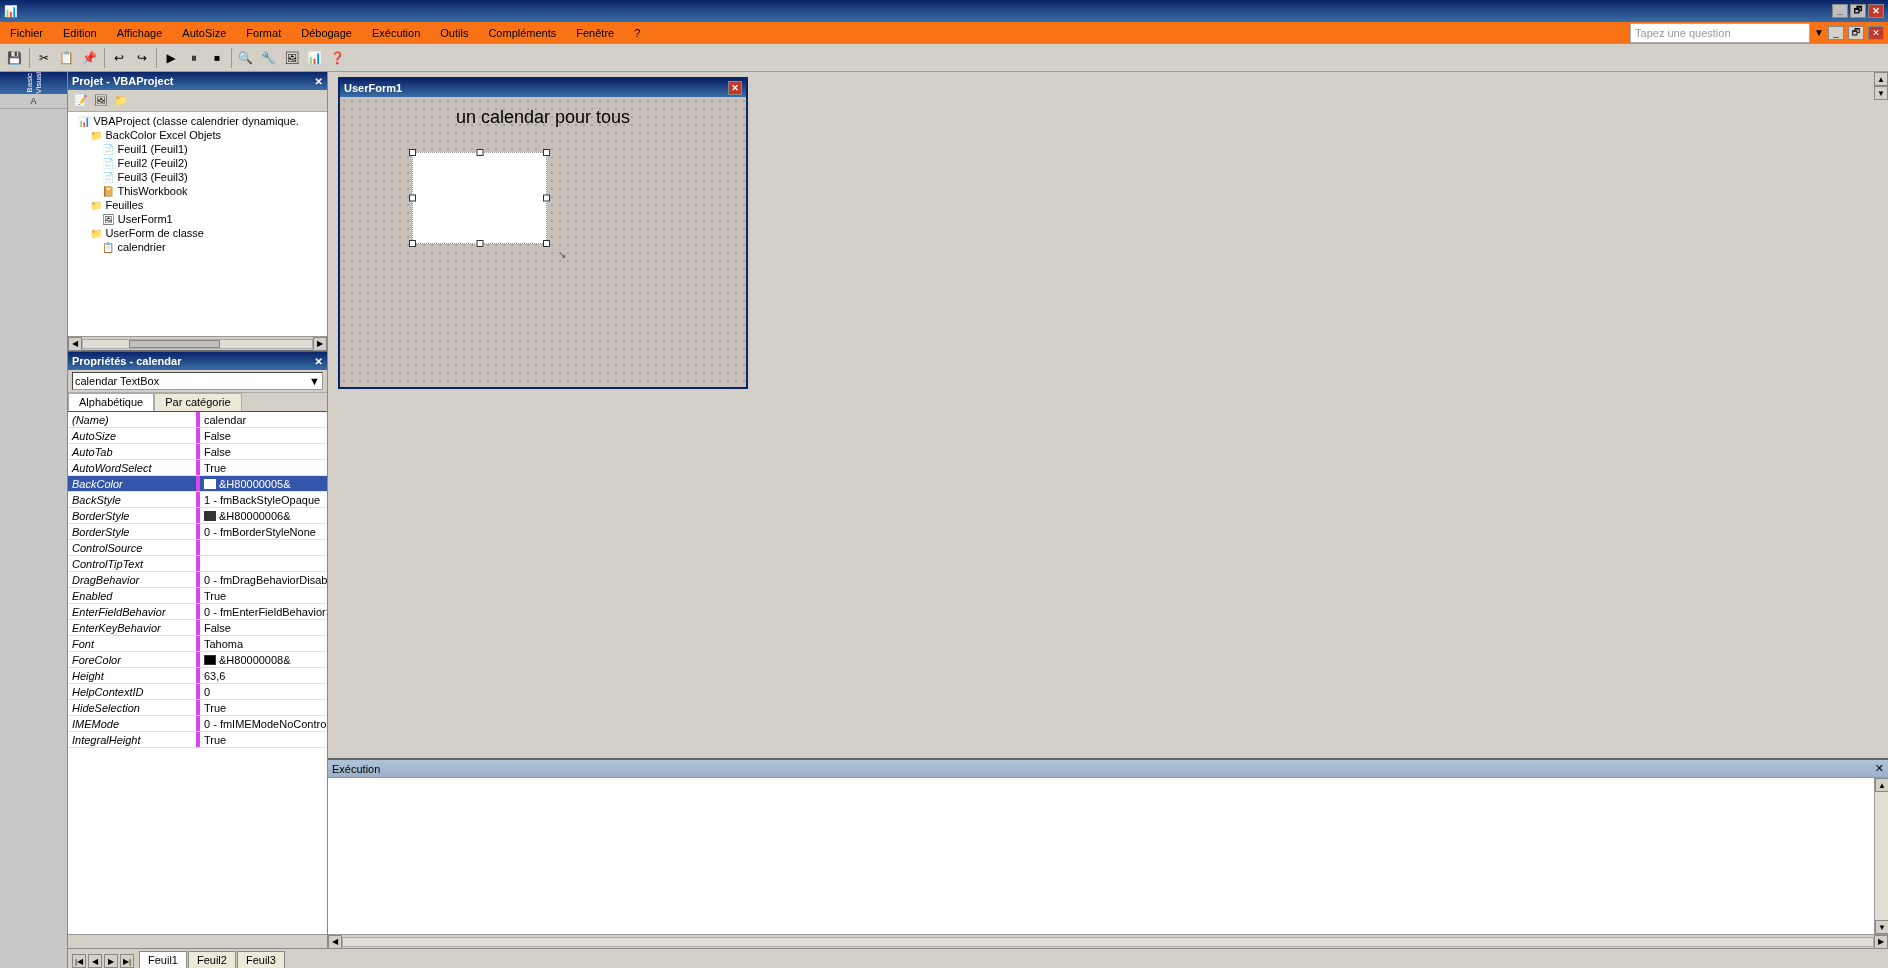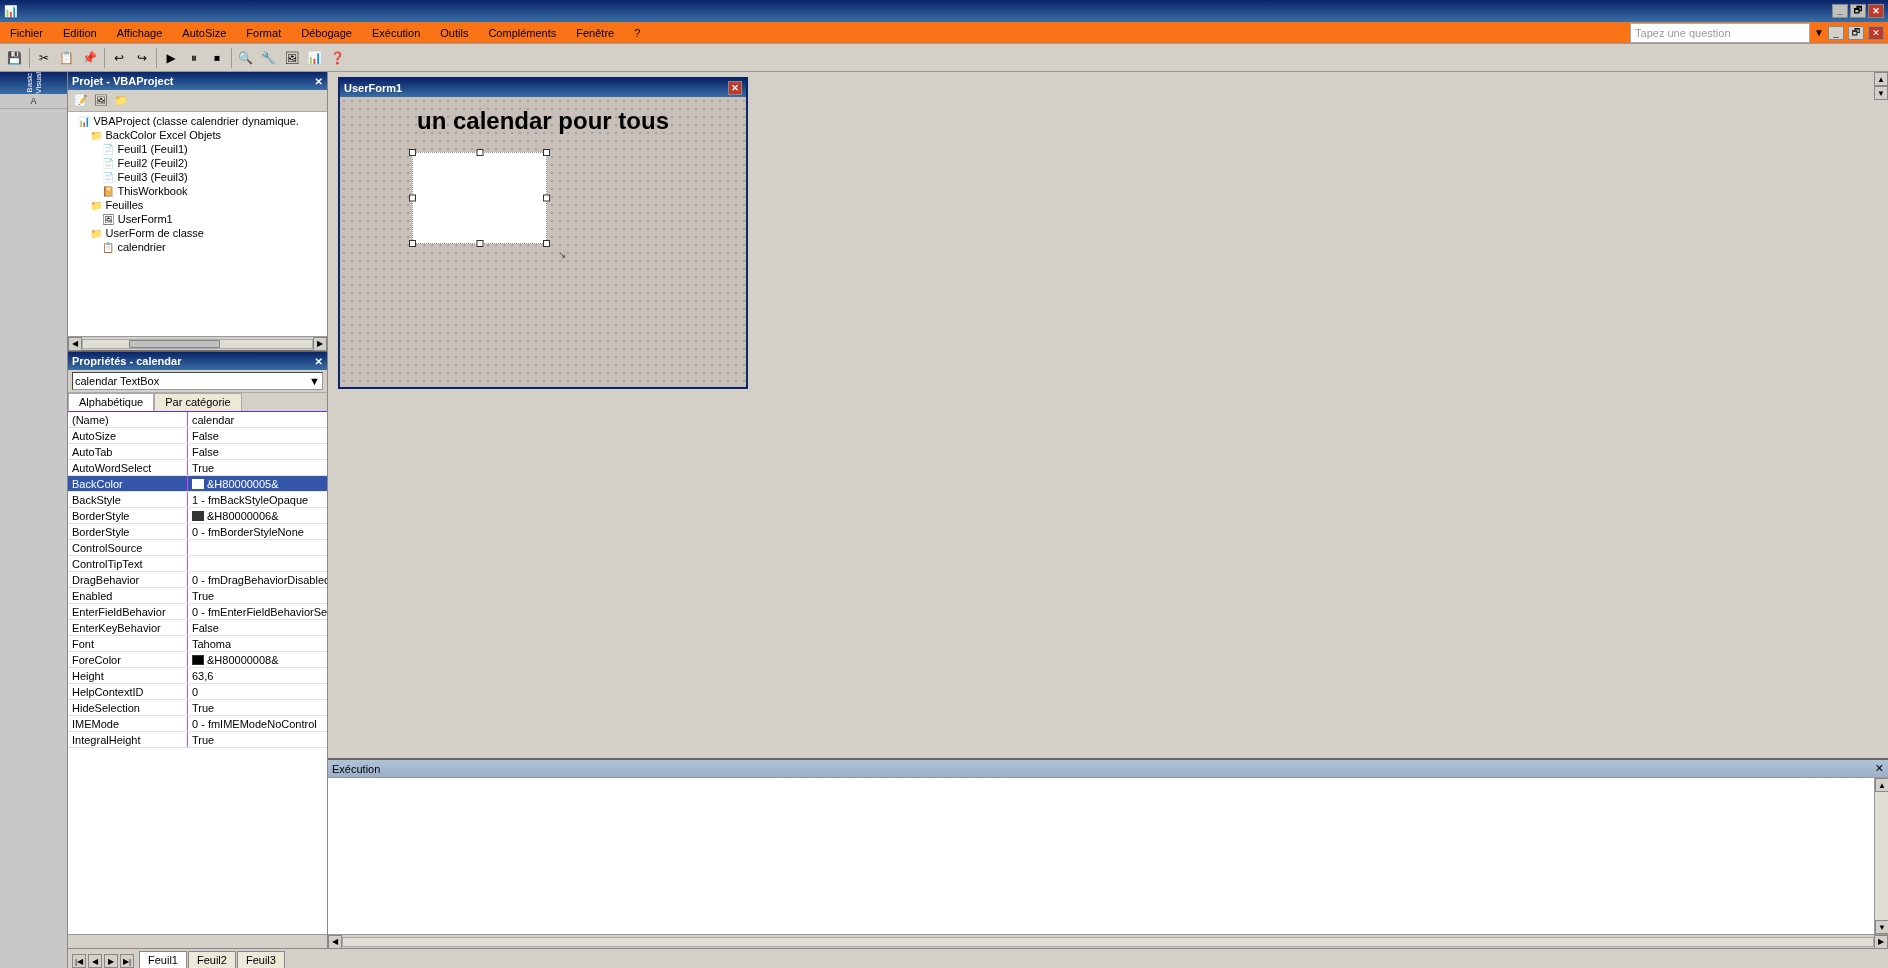--- a/index.html
+++ b/index.html
@@ -123,21 +123,21 @@
       flex: 1;
       background: white;
       overflow-y: auto;
       font-size: 11px;
     }
     .prop-row {
       display: flex;
       height: 16px;
       border-bottom: 1px solid #e0e0e0;
     }
-    .prop-name { width: 120px; padding: 0 4px; border-right: 1px solid #d946ef; overflow: hidden; white-space: nowrap; display: flex; align-items: center; }
+    .prop-name { width: 132px; padding: 0 4px; border-right: 4px solid #d946ef; overflow: hidden; white-space: nowrap; display: flex; align-items: center; font-style: italic; }
     .prop-value { flex: 1; padding: 0 4px; display: flex; align-items: center; overflow: hidden; white-space: nowrap; }
     .prop-color-box { width: 12px; height: 10px; border: 1px solid #333; margin-right: 3px; display: inline-block; }
 
     
     .userform-window {
       position: absolute;
       left: 10px;
       top: 5px;
       width: 410px;
       background: #d4d0c8;
@@ -483,21 +483,21 @@
 
           <div style="flex:1; background:#d4d0c8; position:relative; overflow:hidden;">
 
             <div class="userform-window">
               <div class="userform-title">
                 <span>UserForm1</span>
                 <div style="width:14px; height:14px; background:#c0392b; border:1px solid #888; display:flex; align-items:center; justify-content:center; font-size:9px; color:white; cursor:pointer;">✕</div>
               </div>
               <div class="userform-body">
 
-                <div style="position:absolute; top:10px; left:50%; transform:translateX(-50%); font-family:Arial; font-size:24px; font-weight:bold; color:#000; white-space:nowrap; background:transparent;">
+                <div style="position:absolute; top:10px; left:50%; transform:translateX(-50%); font-family:Arial; font-size:18px; font-weight:normal; color:#000; white-space:nowrap; background:transparent;">
                   <span>un calendar  pour tous</span>
                 </div>
 
                 <div style="position:absolute; top:55px; left:72px; width:135px; height:92px;">
 
                   <div style="position:absolute; top:-3px; left:-3px; width:7px; height:7px; background:white; border:1px solid #333;"></div>
 
                   <div style="position:absolute; top:-3px; left:50%; transform:translateX(-50%); width:7px; height:7px; background:white; border:1px solid #333;"></div>
 
                   <div style="position:absolute; top:-3px; right:-3px; width:7px; height:7px; background:white; border:1px solid #333;"></div>

